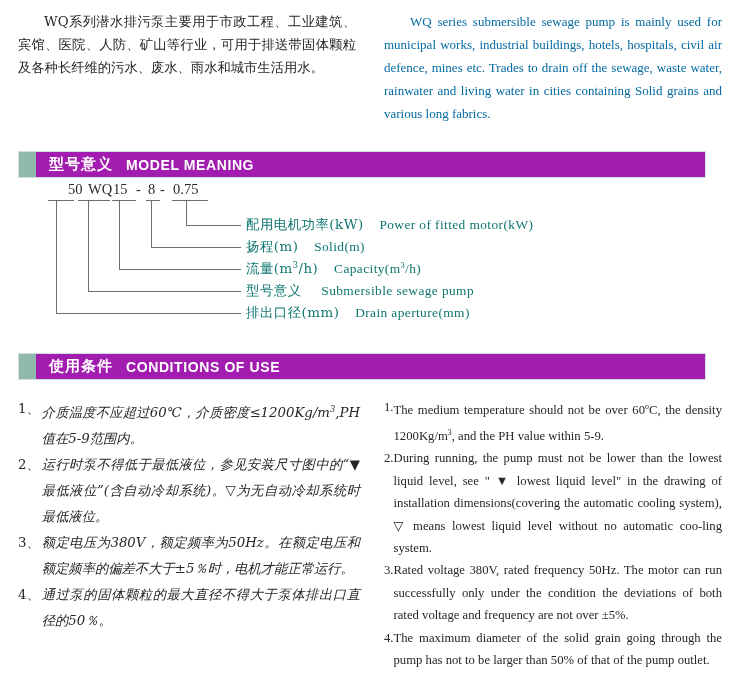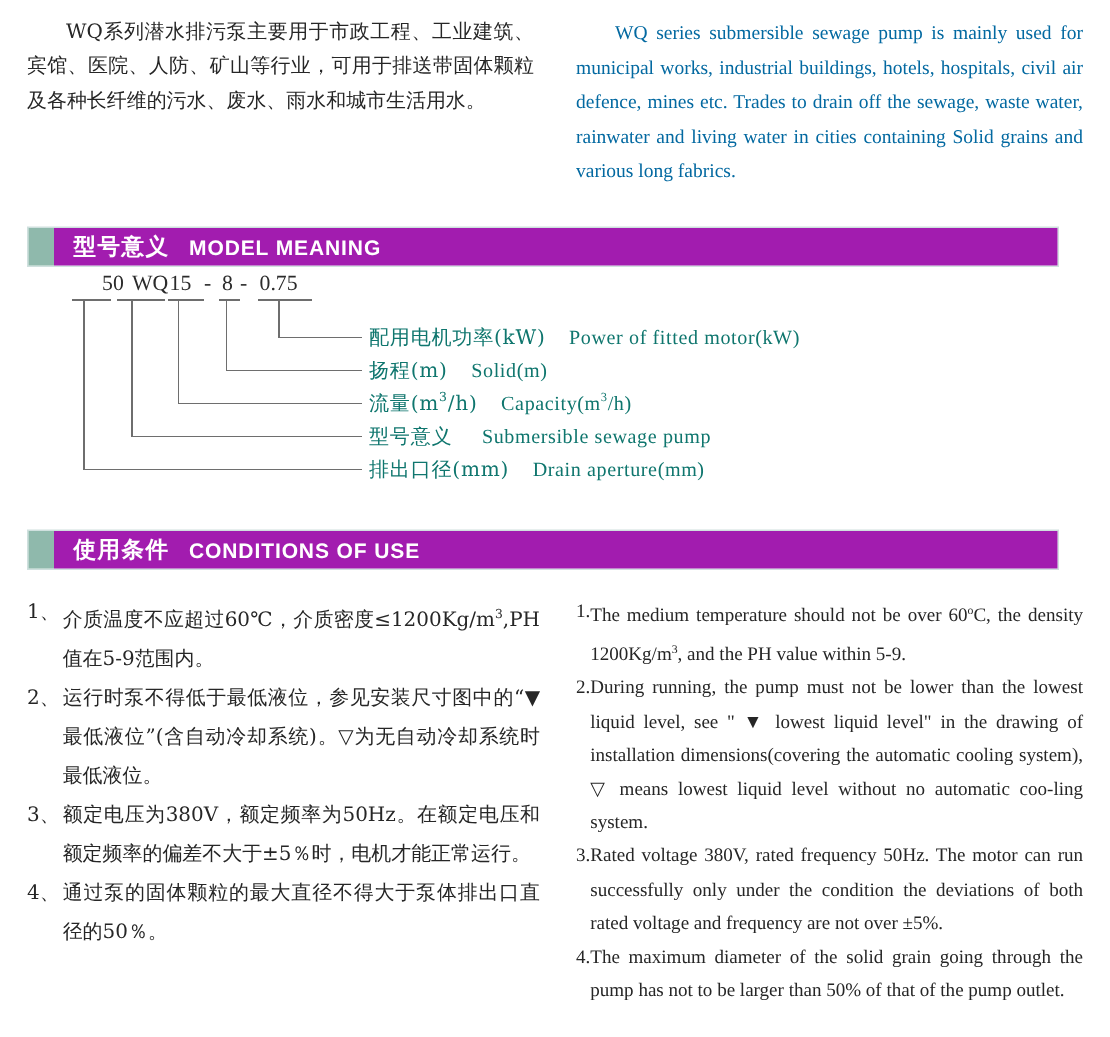--- a/index.html
+++ b/index.html
@@ -139,20 +139,21 @@
     color: #262626;
     margin-bottom: 0;
   }
   .cond-item-cn .num {
     flex: 0 0 auto;
     padding-right: 2px;
   }
   .cond-item-cn .txt {
     flex: 1 1 auto;
     text-align: justify;
+    font-style: italic;
   }
 
   .cond-item-en {
     display: flex;
     font-family: "Liberation Serif", "DejaVu Serif", serif;
     font-size: 12.7px;
     line-height: 22.4px;
     color: #262626;
   }
   .cond-item-en .num {

